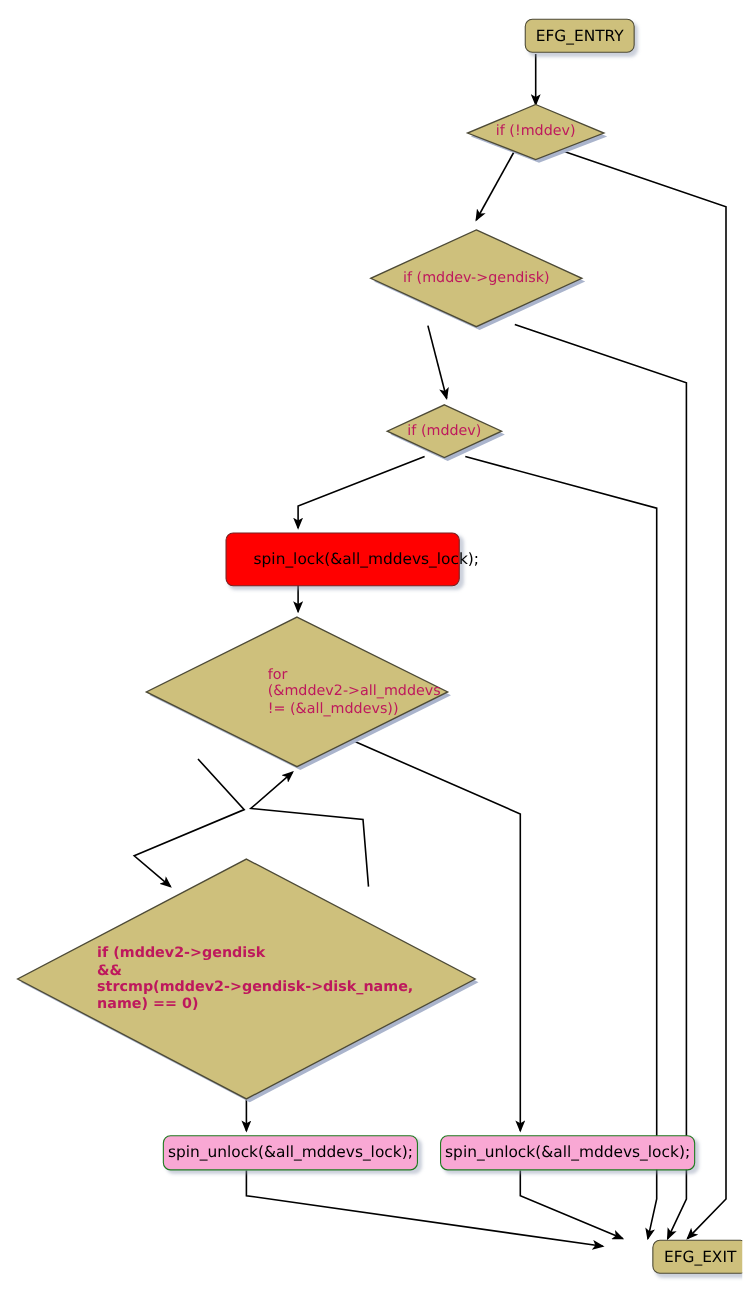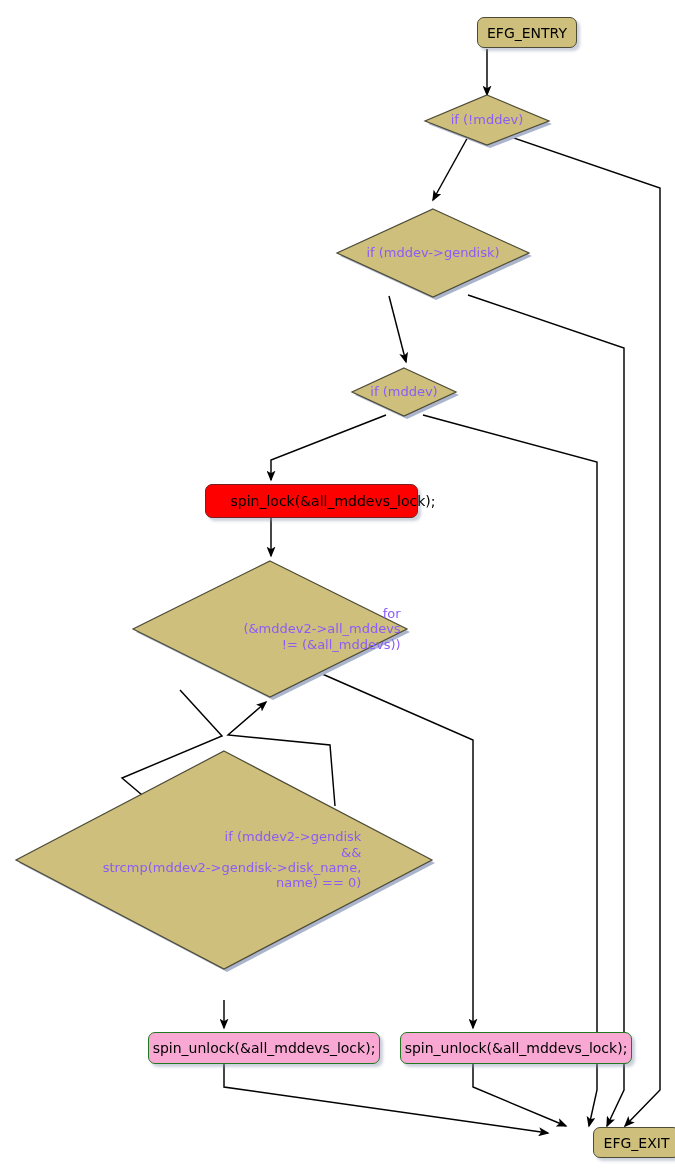--- a/index.html
+++ b/index.html
@@ -27,21 +27,21 @@
   .rect.terminator{background:#CEC07C;color:#000000;font-size:14px;}
   .rect.lock{background:#FF0000;color:#000000;font-size:14px;border-color:#7a2020;}
   .rect.unlock{background:#f9a8d4;color:#000000;font-size:14px;border-color:#1f7a1f;}
 
   
   .diamond{position:absolute;}
   .diamond svg{position:absolute;left:0;top:0;overflow:visible;}
   .diamond .dlabel{
     position:absolute;left:0;top:0;width:100%;height:100%;
     display:flex;align-items:center;justify-content:center;
-    text-align:right;color:#8b5cf6;font-size:13px;line-height:1.18;
+    text-align:left;color:#be185d;font-size:13px;line-height:1.18;
     white-space:pre;pointer-events:none;
   }
 </style>
 </head>
 <body>
 
 <div id="canvas">
 
   <svg class="edges" viewBox="0 0 675 1176" xmlns="http://www.w3.org/2000/svg">
     <defs>
@@ -102,35 +102,35 @@
   </div>
 
   <div class="diamond" style="left:349px;top:366px;width:110px;height:52px;">
     <svg width="110" height="52" viewBox="0 0 110 52">
       <polygon points="55,2 107,26 55,50 3,26" fill="#AAB4CC" transform="translate(3,3)"></polygon>
       <polygon points="55,2 107,26 55,50 3,26" fill="#CEC07C" stroke="#4D4A36" stroke-width="1.2"></polygon>
     </svg>
     <div class="dlabel">if (mddev)</div>
   </div>
 
-  <div class="node rect lock" style="left:165px;top:484px;width:213px;height:34px;padding-left:43px;">
+  <div class="node rect lock" style="left:165px;top:484px;width:213px;height:49px;padding-left:43px;">
     <span>spin_lock(&amp;all_mddevs_lock);</span>
   </div>
 
   <div class="diamond" style="left:129px;top:558px;width:282px;height:142px;">
     <svg width="282" height="142" viewBox="0 0 282 142">
       <polygon points="141,3 278,71 141,139 4,71" fill="#AAB4CC" transform="translate(3,3)"></polygon>
       <polygon points="141,3 278,71 141,139 4,71" fill="#CEC07C" stroke="#4D4A36" stroke-width="1.2"></polygon>
     </svg>
     <div class="dlabel" style="padding-left:52px;">for
 (&amp;mddev2-&gt;all_mddevs
 != (&amp;all_mddevs))</div>
   </div>
 
-  <div class="diamond" style="left:12px;top:748px;width:424px;height:224px;">
+  <div class="diamond" style="left:12px;top:778px;width:424px;height:224px;font-weight:bold;">
     <svg width="424" height="224" viewBox="0 0 424 224">
       <polygon points="212,3 420,112 212,221 4,112" fill="#AAB4CC" transform="translate(3,3)"></polygon>
       <polygon points="212,3 420,112 212,221 4,112" fill="#CEC07C" stroke="#4D4A36" stroke-width="1.2"></polygon>
     </svg>
     <div class="dlabel" style="padding-left:8px;">if (mddev2-&gt;gendisk
 &amp;&amp;
 strcmp(mddev2-&gt;gendisk-&gt;disk_name,
 name) == 0)</div>
   </div>
 

